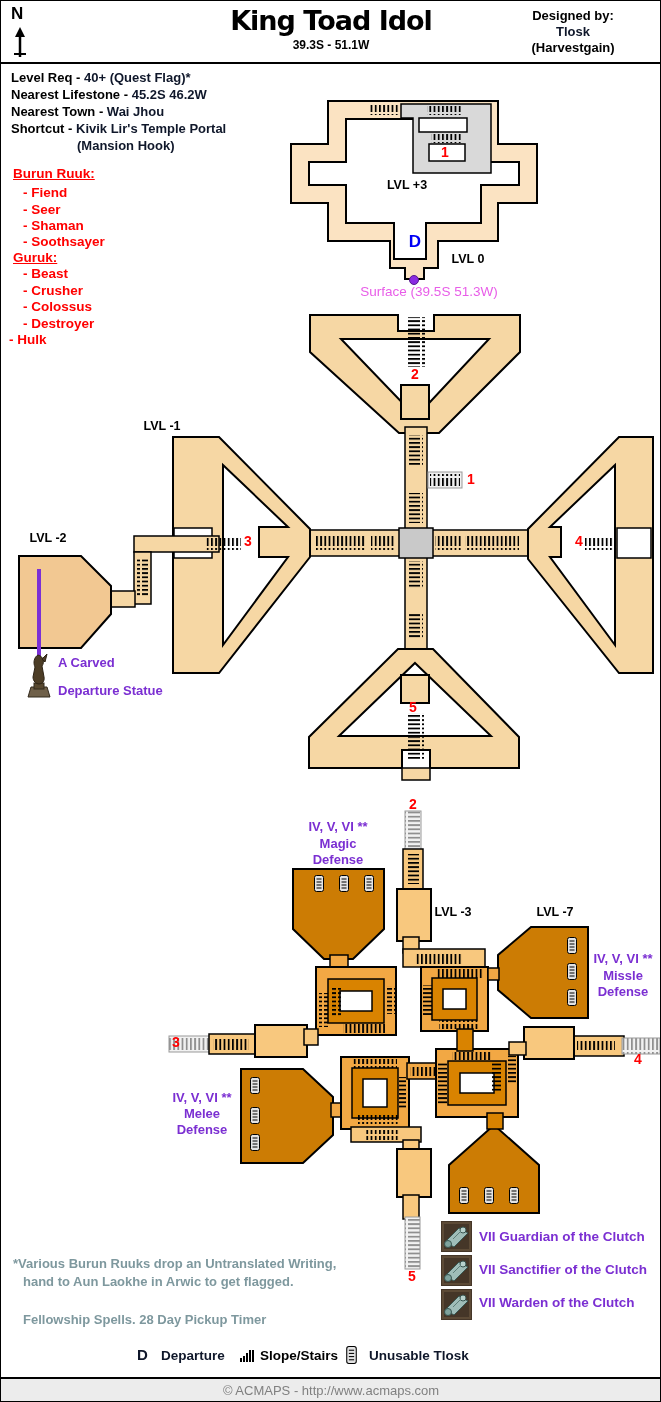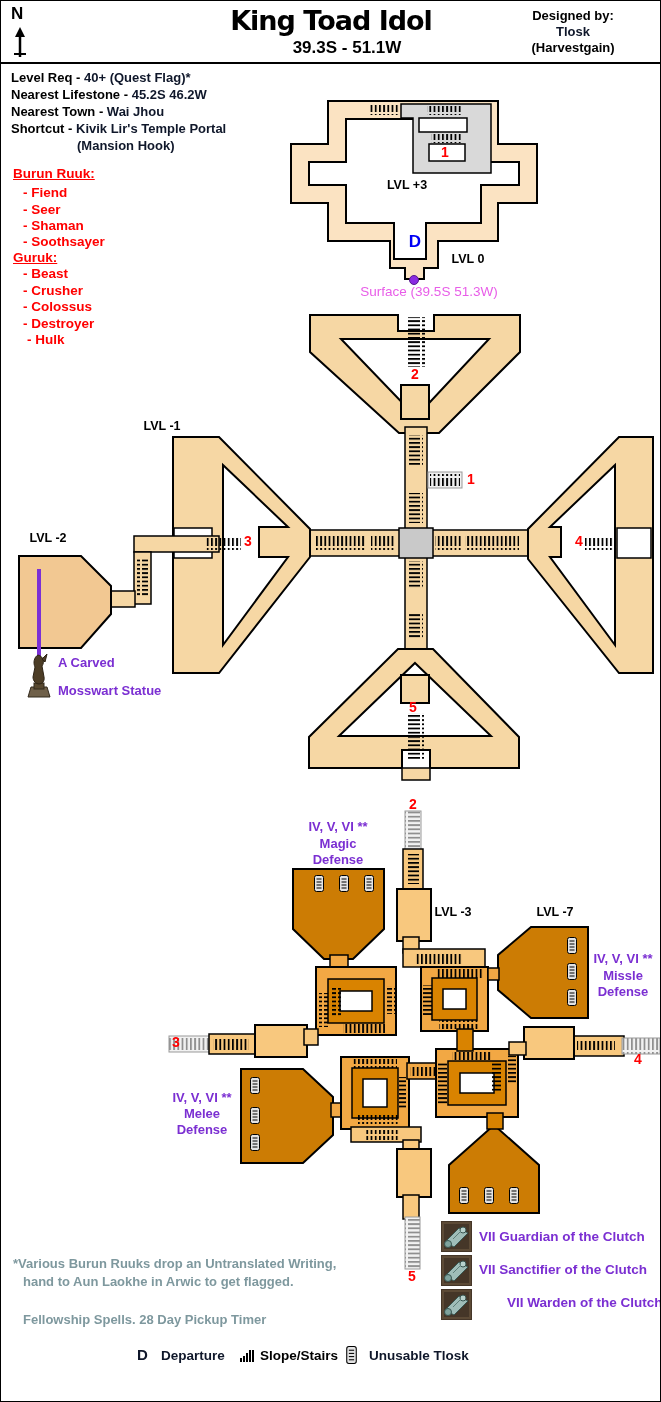--- a/index.html
+++ b/index.html
@@ -7,21 +7,21 @@
         font-family:"Liberation Sans",sans-serif;}
   .t{position:absolute;font-weight:bold;white-space:nowrap;color:#000;line-height:1.1;}
   .c{transform:translateX(-50%);}
   .red{color:#FF0000;}
   .blue{color:#0f172a;}
   .purple{color:#7B2FD2;}
   .magenta{color:#E85DE8;}
   .gray{color:#7E989E;}
   .u{text-decoration:underline;}
   .title{font-size:27px;letter-spacing:-1px;font-family:"DejaVu Sans",sans-serif;font-weight:800;}
-  .coords{font-size:17px;margin-left:16px;}
+  .coords{font-size:12px;}
   .small{font-size:13px;}
   .list{font-size:13.5px;}
   .marker{font-size:14px;transform:translate(-50%,-50%);}
   .lvl{font-size:12.5px;transform:translate(-50%,-50%);}
   .dep{font-size:17px;color:#0000F5;transform:translate(-50%,-50%);}
   .hdr-divider{position:absolute;left:0;top:61px;width:100%;height:2px;background:#000;}
   #mapsvg{position:absolute;left:0;top:0;}
   #footerbar{position:absolute;left:0;top:1376px;width:100%;height:24px;background:#ECECEC;border-top:2px solid #000;}
   .foot{font-size:13px;font-weight:normal;color:#808080;}
 </style>
@@ -259,21 +259,21 @@
   <div class="t list red u" style="left:12px;top:166px;">Burun Ruuk:</div>
   <div class="t list red" style="left:22px;top:185px;">- Fiend</div>
   <div class="t list red" style="left:22px;top:202px;">- Seer</div>
   <div class="t list red" style="left:22px;top:218px;">- Shaman</div>
   <div class="t list red" style="left:22px;top:234px;">- Soothsayer</div>
   <div class="t list red u" style="left:12px;top:250px;">Guruk:</div>
   <div class="t list red" style="left:22px;top:266px;">- Beast</div>
   <div class="t list red" style="left:22px;top:283px;">- Crusher</div>
   <div class="t list red" style="left:22px;top:299px;">- Colossus</div>
   <div class="t list red" style="left:22px;top:316px;text-align:center;">- Destroyer</div>
-  <div class="t list red" style="left:26px;top:332px;">- Hulk</div>
+  <div class="t list red" style="left:8px;top:332px;">- Hulk</div>
 
   <div class="t lvl" style="left:406px;top:185px;">LVL +3</div>
   <div class="t lvl" style="left:467px;top:259px;">LVL 0</div>
   <div class="t lvl" style="left:161px;top:426px;">LVL -1</div>
   <div class="t lvl" style="left:47px;top:538px;">LVL -2</div>
   <div class="t lvl" style="left:452px;top:912px;">LVL -3</div>
   <div class="t lvl" style="left:554px;top:912px;">LVL -7</div>
 
   <div class="t dep" style="left:414px;top:241px;">D</div>
   <div class="t marker red" style="left:444px;top:152px;">1</div>
@@ -283,39 +283,42 @@
   <div class="t marker red" style="left:578px;top:541px;">4</div>
   <div class="t marker red" style="left:412px;top:707px;">5</div>
   <div class="t marker red" style="left:412px;top:804px;">2</div>
   <div class="t marker red" style="left:175px;top:1042px;">3</div>
   <div class="t marker red" style="left:637px;top:1059px;">4</div>
   <div class="t marker red" style="left:411px;top:1276px;">5</div>
 
   <div class="t c magenta" style="left:420px;top:284px;font-size:13.5px;font-weight:normal;margin-left:8px;">Surface (39.5S 51.3W)</div>
 
   <div class="t small purple" style="left:57px;top:655px;">A Carved</div>
-  <div class="t small purple" style="left:57px;top:683px;">Mosswart Statue</div>
+  <div class="t small purple" style="left:57px;top:683px;">Departure Statue</div>
 
   <div class="t c small purple" style="left:337px;top:819px;">IV, V, VI **</div>
   <div class="t c small purple" style="left:337px;top:836px;">Magic</div>
   <div class="t c small purple" style="left:337px;top:852px;">Defense</div>
   <div class="t c small purple" style="left:622px;top:951px;">IV, V, VI **</div>
   <div class="t c small purple" style="left:622px;top:968px;">Missle</div>
   <div class="t c small purple" style="left:622px;top:984px;">Defense</div>
   <div class="t c small purple" style="left:201px;top:1090px;">IV, V, VI **</div>
   <div class="t c small purple" style="left:201px;top:1106px;">Melee</div>
   <div class="t c small purple" style="left:201px;top:1122px;">Defense</div>
 
   <div class="t purple" style="left:478px;top:1229px;font-size:13.5px;">VII Guardian of the Clutch</div>
   <div class="t purple" style="left:478px;top:1262px;font-size:13.5px;">VII Sanctifier of the Clutch</div>
-  <div class="t purple" style="left:478px;top:1295px;font-size:13.5px;margin-left:28px;">VII Warden of the Clutch</div>
+  <div class="t purple" style="left:478px;top:1295px;font-size:13.5px;">VII Warden of the Clutch</div>
 
   <div class="t small gray" style="left:12px;top:1256px;">*Various Burun Ruuks drop an Untranslated Writing,</div>
   <div class="t small gray" style="left:22px;top:1274px;">hand to Aun Laokhe in Arwic to get flagged.</div>
   <div class="t small gray" style="left:22px;top:1312px;">Fellowship Spells.  28 Day Pickup Timer</div>
 
   <div class="t blue" style="left:136px;top:1346px;font-size:15px;">D</div>
   <div class="t blue" style="left:160px;top:1348px;font-size:13.5px;">Departure</div>
   <div class="t" style="left:259px;top:1348px;font-size:13.5px;text-align:right;">Slope/Stairs</div>
   <div class="t blue" style="left:368px;top:1348px;font-size:13.5px;">Unusable Tlosk</div>
 
+  <div id="footerbar">
+    <div class="t c foot" style="left:330px;top:5px;">© ACMAPS - http://www.acmaps.com</div>
+  </div>
 
 </div>
 
 </body></html>

